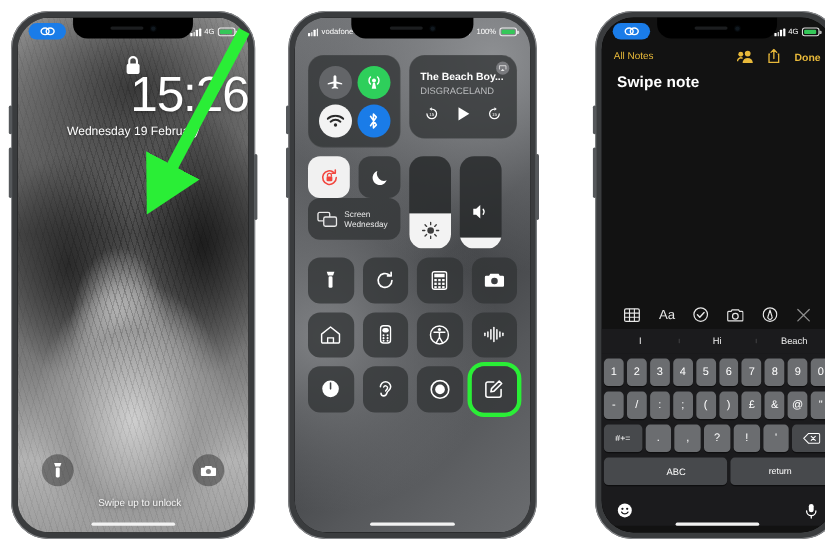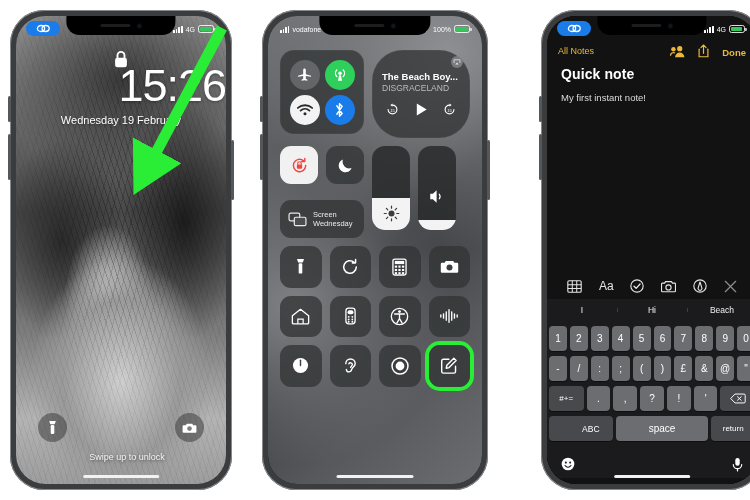--- a/index.html
+++ b/index.html
@@ -99,34 +99,34 @@
   .cc-card{background:rgba(50,52,54,.78);border-radius:14px;
            box-shadow:0 0 0 .5px rgba(255,255,255,.08) inset;}
   .conn{width:84px;height:84px;display:grid;grid-template-columns:1fr 1fr;
         place-items:center;padding:7px;box-sizing:border-box;}
   .circ{width:30px;height:30px;border-radius:50%;display:flex;align-items:center;
         justify-content:center;}
   .circ.grey{background:#636568;}
   .circ.green{background:#2ecf5b;}
   .circ.white{background:#f3f3f3;}
   .circ.blue{background:#1a7ce8;}
-  .music{flex:1;height:88px;padding:8px 10px;box-sizing:border-box;position:relative;
-         display:flex;flex-direction:column;justify-content:center;border-radius:31px;}
+  .music{flex:1;height:76px;padding:8px 10px;box-sizing:border-box;position:relative;
+         display:flex;flex-direction:column;justify-content:center;}
   .music .title{font-size:9.5px;font-weight:bold;color:#fff;white-space:nowrap;overflow:hidden;}
   .music .sub{font-size:8.5px;color:#b9bbbd;margin-top:1px;white-space:nowrap;overflow:hidden;}
   .music .ctrls{display:flex;align-items:center;justify-content:space-between;
                 margin-top:9px;padding:0 4px;}
   .airplay{position:absolute;top:6px;right:7px;width:12px;height:12px;border-radius:50%;
            background:rgba(130,132,135,.85);display:flex;align-items:center;justify-content:center;}
   .mid{display:flex;gap:8px;margin-top:8px;}
   .mid-left{width:84px;}
   .sq{width:38px;height:38px;border-radius:11px;display:flex;align-items:center;justify-content:center;}
   .sq.dark{background:rgba(50,52,54,.78);}
   .sq.light{background:#f1f1f1;}
-  .mirror{margin-top:16px;width:84px;height:38px;border-radius:11px;background:rgba(50,52,54,.78);
+  .mirror{margin-top:0;width:84px;height:38px;border-radius:11px;background:rgba(50,52,54,.78);
           display:flex;align-items:center;gap:6px;padding-left:8px;box-sizing:border-box;}
   .mirror .lbl{font-size:7.5px;color:#e9e9e9;line-height:9.5px;}
   .slider{width:38px;height:84px;border-radius:13px;background:rgba(40,42,44,.85);
           position:relative;overflow:hidden;}
   .slider .fill{position:absolute;left:0;right:0;bottom:0;background:#f3f3f3;
                 display:flex;align-items:center;justify-content:center;}
   .slider .fill .gi{position:absolute;bottom:8px;}
   .grid{display:grid;grid-template-columns:repeat(4,1fr);gap:8px;margin-top:8px;}
   .gtile{aspect-ratio:1/1;border-radius:11px;background:rgba(50,52,54,.78);
          display:flex;align-items:center;justify-content:center;position:relative;}
@@ -537,22 +537,21 @@
             <path d="M.4 11.6a3.4 3.4 0 0 1 5-3" fill="none" stroke="#e8b93a" stroke-width="1.4"></path>
           </svg>
           <svg width="11" height="14" viewBox="0 0 12 15">
             <path d="M2.2 5.6H1.2v8.2h9.6V5.6H9.8" fill="none" stroke="#e8b93a" stroke-width="1.3"></path>
             <path d="M6 10V1.2M3.2 3.8 6 1l2.8 2.8" fill="none" stroke="#e8b93a" stroke-width="1.3" stroke-linecap="round" stroke-linejoin="round"></path>
           </svg>
           <span class="done">Done</span>
         </div>
       </div>
 
-      <div class="note-title">Quick note</div>
-      <div class="note-body">My first instant note!</div>
+      <div class="note-title">Swipe note</div>
 
       <div class="kbd-toolbar">
         <svg width="15" height="13" viewBox="0 0 16 14">
           <rect x=".8" y=".8" width="14.4" height="12.4" rx="1.4" fill="none" stroke="#e6e6e6" stroke-width="1.2"></rect>
           <path d="M.8 5h14.4M.8 9.1h14.4M5.6 .8v12.4M10.4 .8v12.4" stroke="#e6e6e6" stroke-width="1.1"></path>
         </svg>
         <span style="font-size:12px;color:#e6e6e6;">Aa</span>
         <svg width="14" height="14" viewBox="0 0 15 15">
           <circle cx="7.5" cy="7.5" r="6.6" fill="none" stroke="#e6e6e6" stroke-width="1.2"></circle>
           <path d="M4.3 7.7 6.6 10l4.2-4.6" fill="none" stroke="#e6e6e6" stroke-width="1.4" stroke-linecap="round" stroke-linejoin="round"></path>
@@ -610,21 +609,20 @@
           <div class="key">'</div>
           <div class="key dark fn">
             <svg width="16" height="11" viewBox="0 0 18 12">
               <path d="M5.6 1h10.2a1.3 1.3 0 0 1 1.3 1.3v7.4A1.3 1.3 0 0 1 15.8 11H5.6L.8 6z" fill="none" stroke="#fff" stroke-width="1.1"></path>
               <path d="M8.4 4 12.6 8M12.6 4 8.4 8" stroke="#fff" stroke-width="1.1" stroke-linecap="round"></path>
             </svg>
           </div>
         </div>
         <div class="krow">
           <div class="key dark abc">ABC</div>
-          <div class="key sp">space</div>
           <div class="key dark ret">return</div>
         </div>
       </div>
 
       <div class="kbd-bottom">
         <svg width="14" height="14" viewBox="0 0 15 15">
           <circle cx="7.5" cy="7.5" r="6.8" fill="#fff"></circle>
           <circle cx="5.2" cy="6" r="1.1" fill="#1b1b1d"></circle>
           <circle cx="9.8" cy="6" r="1.1" fill="#1b1b1d"></circle>
           <path d="M4.4 9.2a3.6 3.6 0 0 0 6.2 0" fill="none" stroke="#1b1b1d" stroke-width="1.2" stroke-linecap="round"></path>

